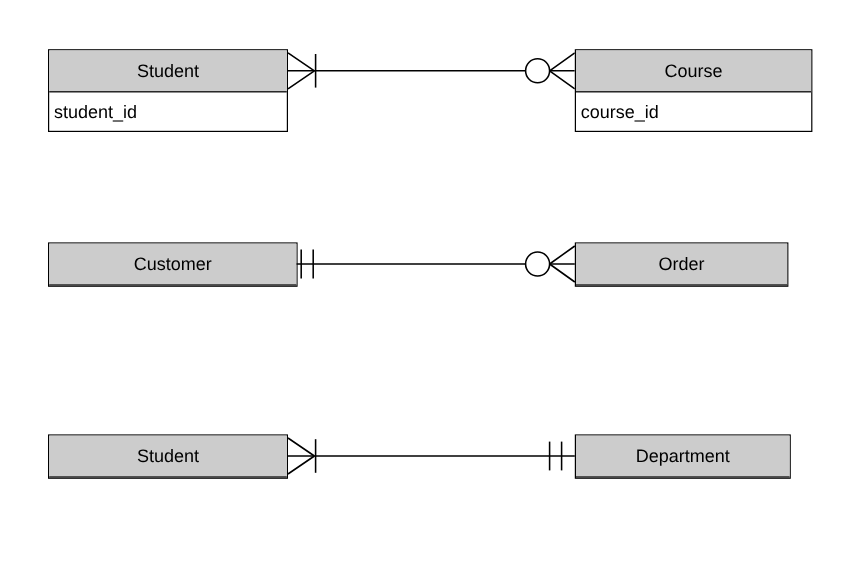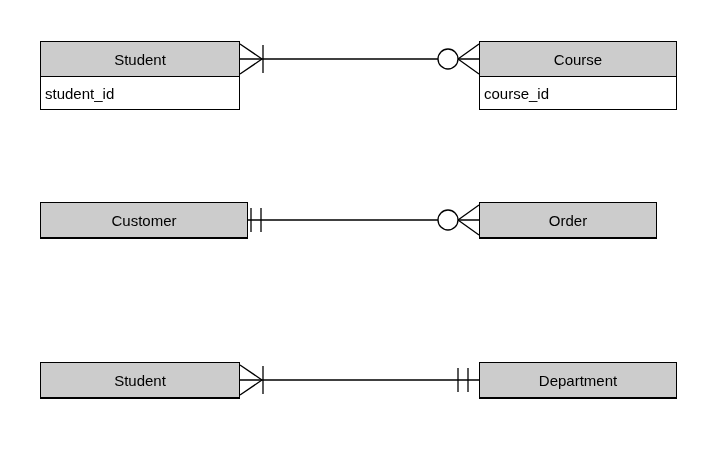--- a/index.html
+++ b/index.html
@@ -47,21 +47,21 @@
     padding-left: 4px;
     font-size: 15px;
     color: var(--text, #000000);
   }
   
   .e-student    { left: 40px;  top: 41px;  width: 200px; }
   .e-course     { left: 479px; top: 41px;  width: 198px; }
   .e-customer   { left: 40px;  top: 202px; width: 208px; }
   .e-order      { left: 479px; top: 202px; width: 178px; }
   .e-employee   { left: 40px;  top: 362px; width: 200px; }
-  .e-department { left: 479px; top: 362px; width: 198px; }
+  .e-department { left: 479px; top: 362px; width: 180px; }
 </style>
 </head>
 <body>
 
 <div class="canvas" style="--header-fill: #cccccc; --body-fill: #ffffff; --border: #000000; --text: #000000; --bg: #ffffff;">
 
   <svg id="connectors" viewBox="0 0 720 472" xmlns="http://www.w3.org/2000/svg">
       <g stroke="#000000" stroke-width="1.3" fill="none">
         <line x1="240" y1="59" x2="479" y2="59"></line>
         <path d="M 262 59 L 240 44 M 262 59 L 240 74"></path>

